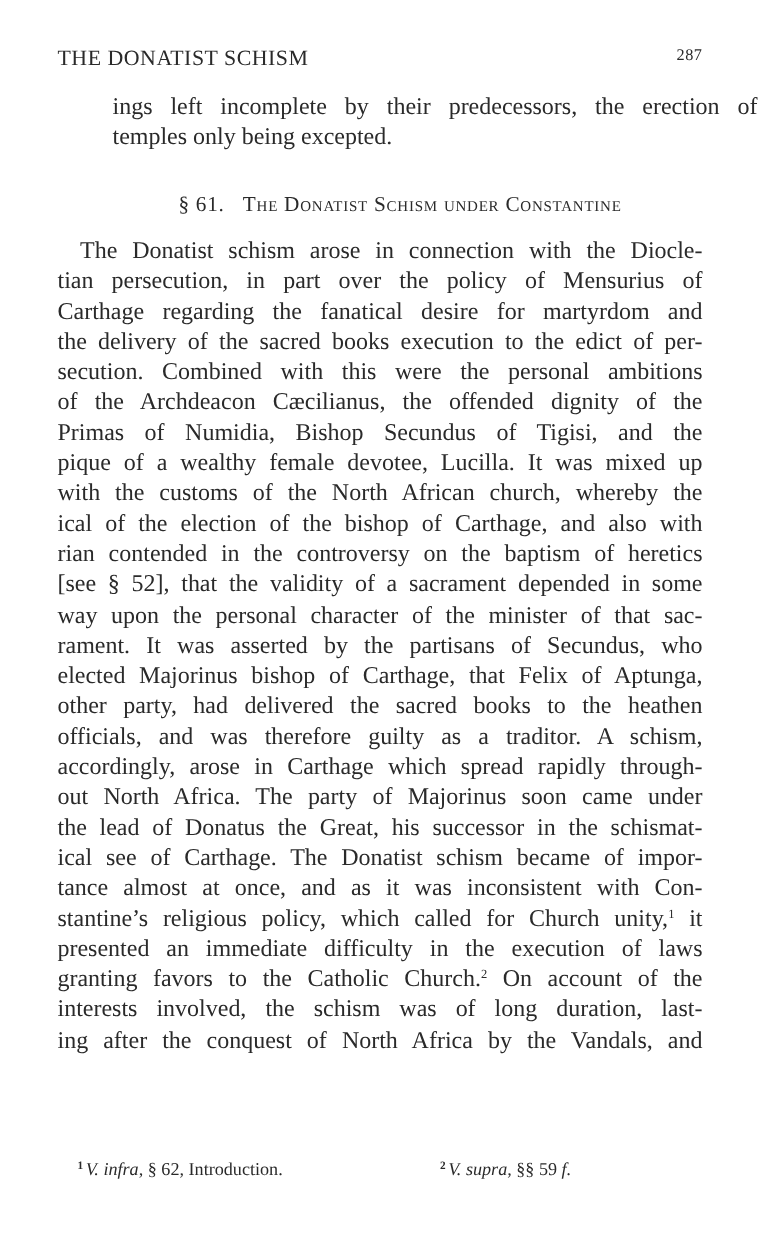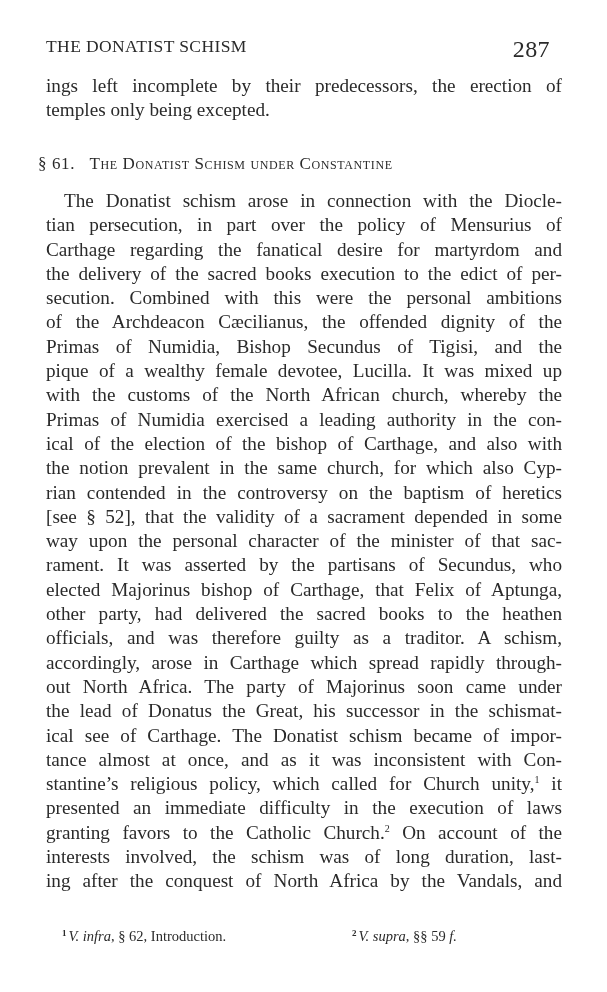--- a/index.html
+++ b/index.html
@@ -6,31 +6,31 @@
     body {
       width: 607px; height: 992px; position: relative; overflow: hidden;
       font-family: "Liberation Serif", "DejaVu Serif", serif;
       color: #2a2a2a;
     }
     .running-head {
       position: absolute; top: 36px; left: 46px; width: 516px; height: 26px;
       font-size: 17.5px; letter-spacing: 0.4px;
     }
     .running-title { position: absolute; left: 0; right: 0; }
-    .page-number { position: absolute; right: 12px; top: 0; font-size: 24px; }
+    .page-number { position: absolute; right: 0; top: 0; font-size: 13px; }
     .text-block {
       position: absolute; left: 46px; width: 516px;
       font-size: 19.2px; line-height: 24.3px; text-align: justify;
     }
-    .cont { top: 74px; }
+    .cont { top: 74px; margin-left: 44px; }
     .text-block .line { display: block; text-align: justify; text-align-last: justify; white-space: nowrap; overflow: visible; }
     .text-block .line.last { text-align-last: left; }
     .section-heading {
-      position: absolute; top: 154px; left: 38px; width: 516px;
-      text-align: left; font-size: 17px; letter-spacing: 0.6px;
+      position: absolute; top: 154px; left: 62px; width: 516px;
+      text-align: center; font-size: 17px; letter-spacing: 0.6px;
     }
     .section-heading .sc { font-variant: small-caps; }
     .main { top: 189px; }
     .main .line.first { text-indent: 18px; }
     sup { font-size: 10px; line-height: 0; vertical-align: 7px; }
     .footnotes {
       position: absolute; top: 928px; left: 46px; width: 516px; height: 22px;
       font-size: 14.5px;
     }
     .fn { position: absolute; top: 0; text-align: right; }
@@ -61,23 +61,21 @@
 <div class="text-block main">
   <span class="line first">The Donatist schism arose in connection with the Diocle-</span>
   <span class="line">tian persecution, in part over the policy of Mensurius of</span>
   <span class="line">Carthage regarding the fanatical desire for martyrdom and</span>
   <span class="line">the delivery of the sacred books execution to the edict of per-</span>
   <span class="line">secution.  Combined with this were the personal ambitions</span>
   <span class="line">of the Archdeacon Cæcilianus, the offended dignity of the</span>
   <span class="line">Primas of Numidia, Bishop Secundus of Tigisi, and the</span>
   <span class="line">pique of a wealthy female devotee, Lucilla.  It was mixed up</span>
   <span class="line">with the customs of the North African church, whereby the</span>
-  <span class="line">Primas of Numidia exercised a leading authority in the con-</span>
   <span class="line">ical of the election of the bishop of Carthage, and also with</span>
-  <span class="line">the notion prevalent in the same church, for which also Cyp-</span>
   <span class="line">rian contended in the controversy on the baptism of heretics</span>
   <span class="line">[see § 52], that the validity of a sacrament depended in some</span>
   <span class="line">way upon the personal character of the minister of that sac-</span>
   <span class="line">rament.  It was asserted by the partisans of Secundus, who</span>
   <span class="line">elected Majorinus bishop of Carthage, that Felix of Aptunga,</span>
   <span class="line">other party, had delivered the sacred books to the heathen</span>
   <span class="line">officials, and was therefore guilty as a traditor.  A schism,</span>
   <span class="line">accordingly, arose in Carthage which spread rapidly through-</span>
   <span class="line">out North Africa.  The party of Majorinus soon came under</span>
   <span class="line">the lead of Donatus the Great, his successor in the schismat-</span>

